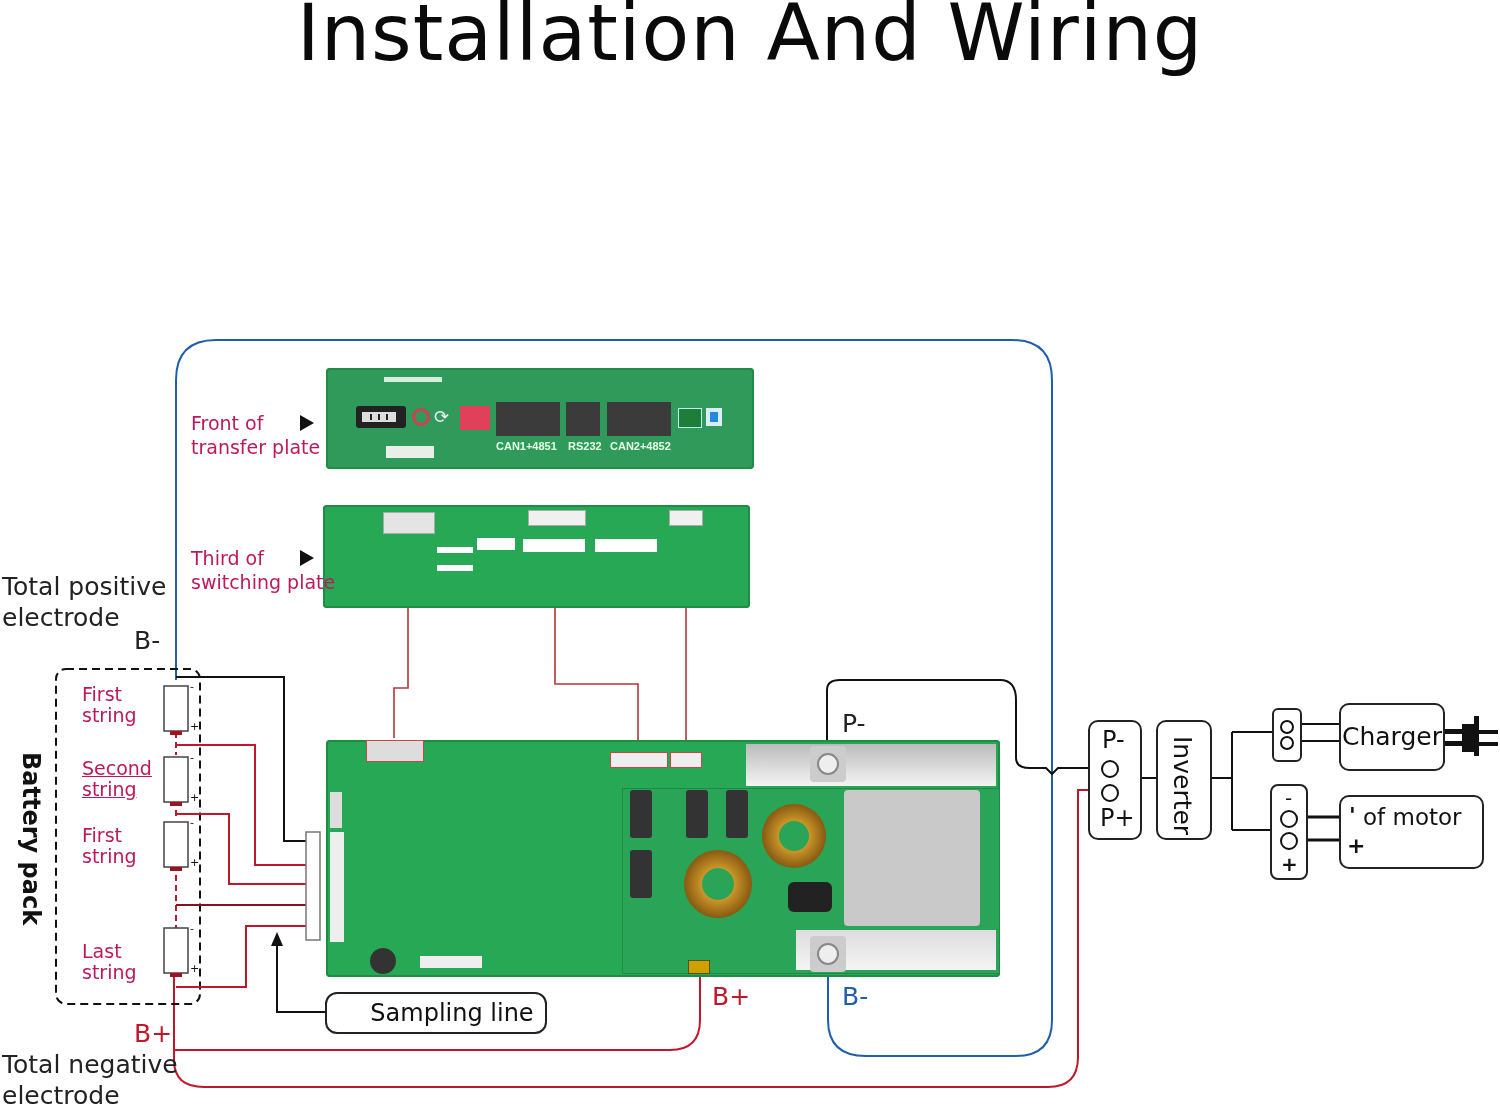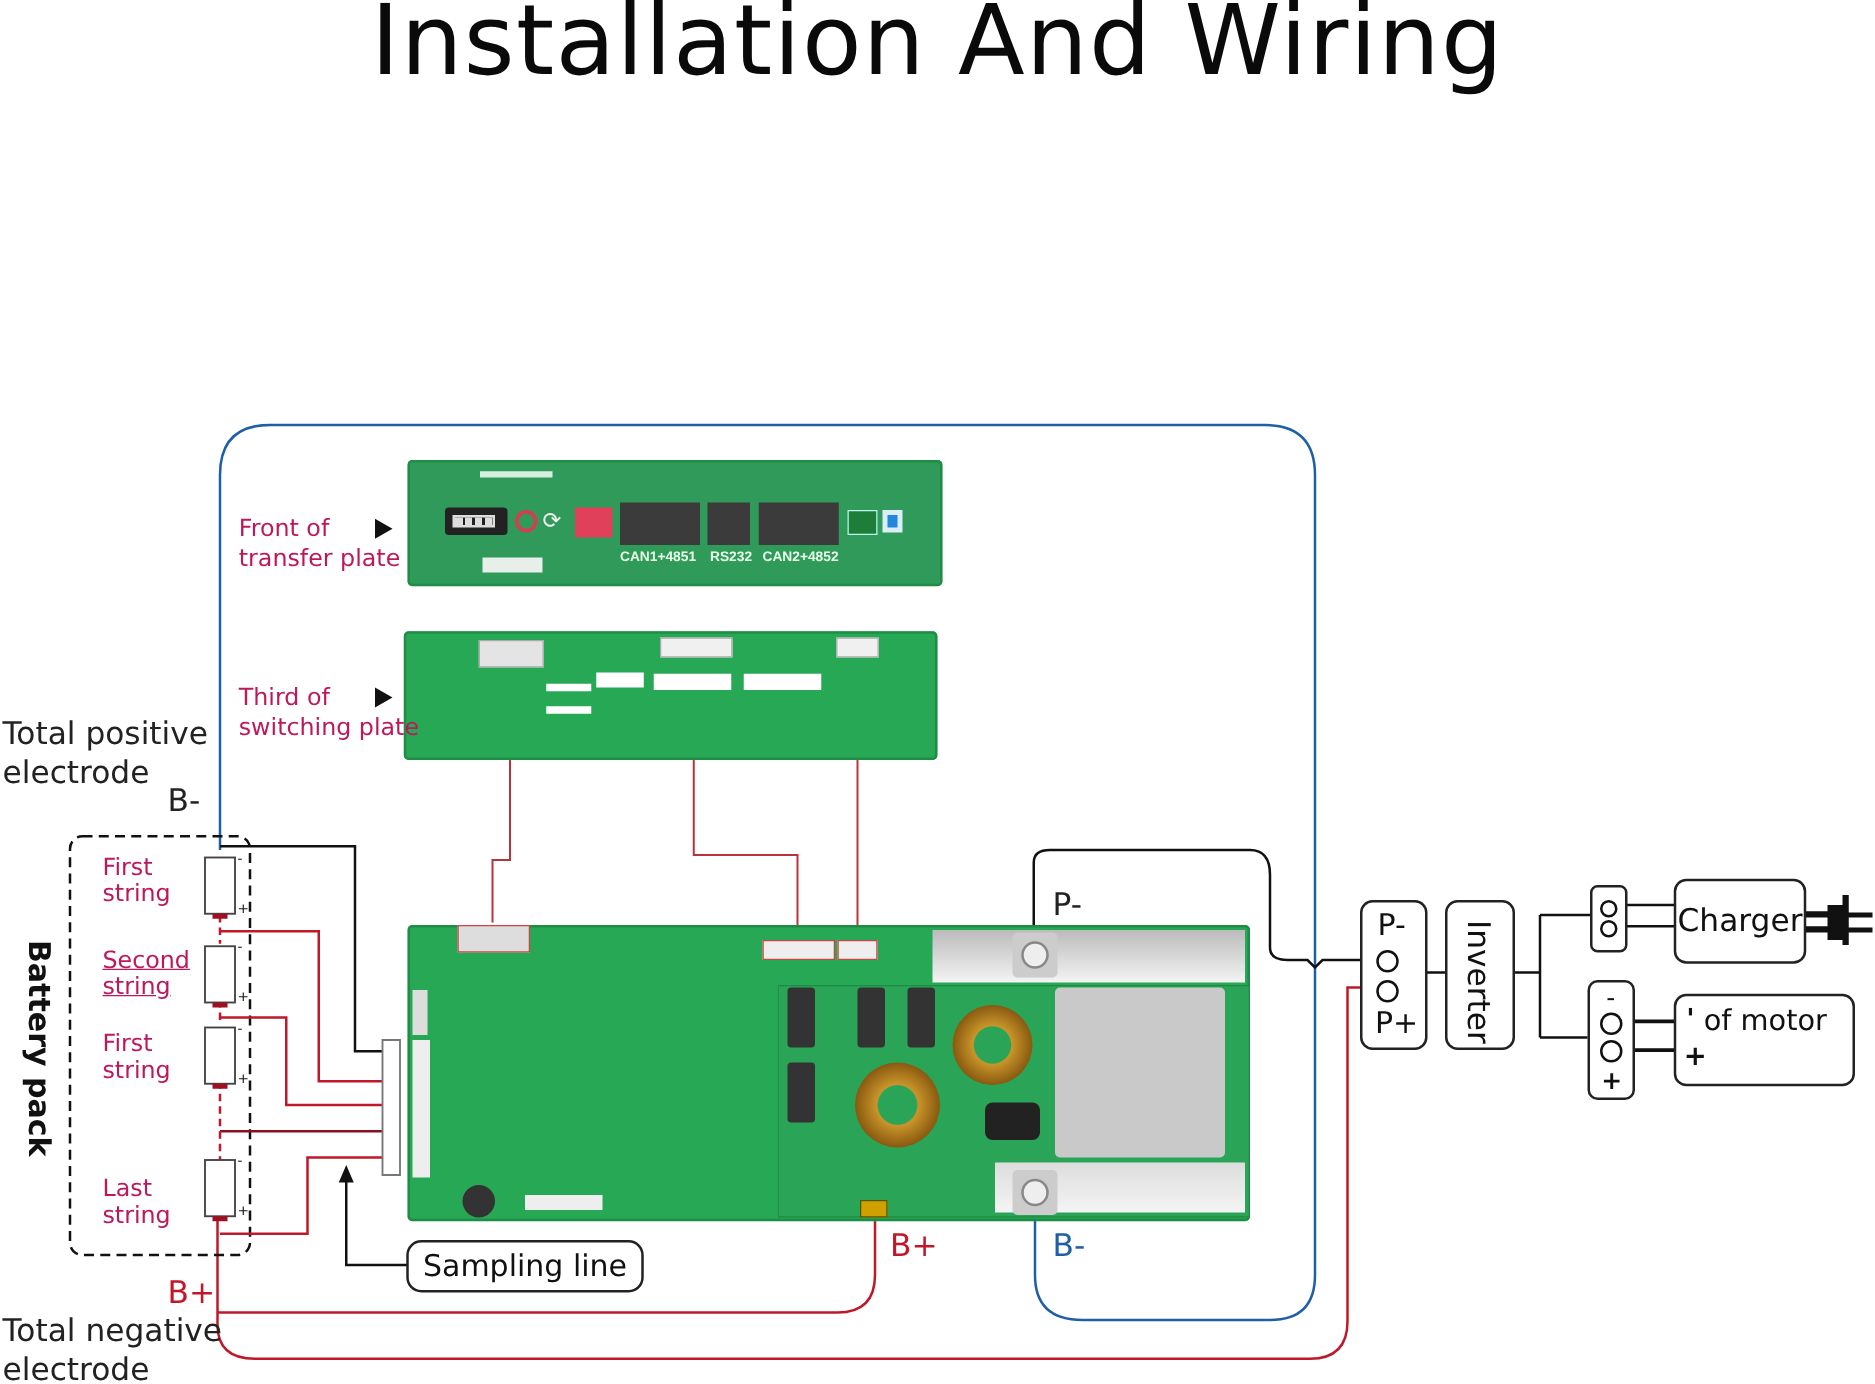--- a/index.html
+++ b/index.html
@@ -179,21 +179,21 @@
 <div class="abs" style="left:190px;top:856px;font-size:11px;">+</div>
 <div class="abs" style="left:190px;top:922px;font-size:11px;">-</div>
 <div class="abs" style="left:190px;top:962px;font-size:11px;">+</div>
 
 <div class="abs lbl red" style="left:134px;top:1018px;color:#c0182a;">B+</div>
 <div class="abs lbl" style="left:2px;top:1049px;">
   <div>Total negative</div>
     <div>electrode</div>
 </div>
 
-<div class="boxlbl" style="left:325px;top:992px;width:186px;height:38px;border-radius:12px;">
+<div class="boxlbl" style="left:325px;top:992px;width:186px;height:38px;border-radius:12px;padding-left:32px;">
   <div style="font-size:24px;text-align:center;line-height:38px;">Sampling line</div>
 </div>
 
 <div class="abs lbl" style="left:842px;top:708px;">P-</div>
 <div class="abs lbl" style="left:712px;top:981px;color:#c0182a;">B+</div>
 <div class="abs lbl" style="left:842px;top:981px;color:#1f5fa8;">B-</div>
 
 <div class="boxlbl" style="left:1088px;top:720px;width:50px;height:116px;">
   <div class="abs" style="left:12px;top:4px;font-size:24px;">P-</div>
   <div class="abs" style="left:11px;top:38px;width:14px;height:14px;border:2px solid #111;border-radius:50%;"></div>

